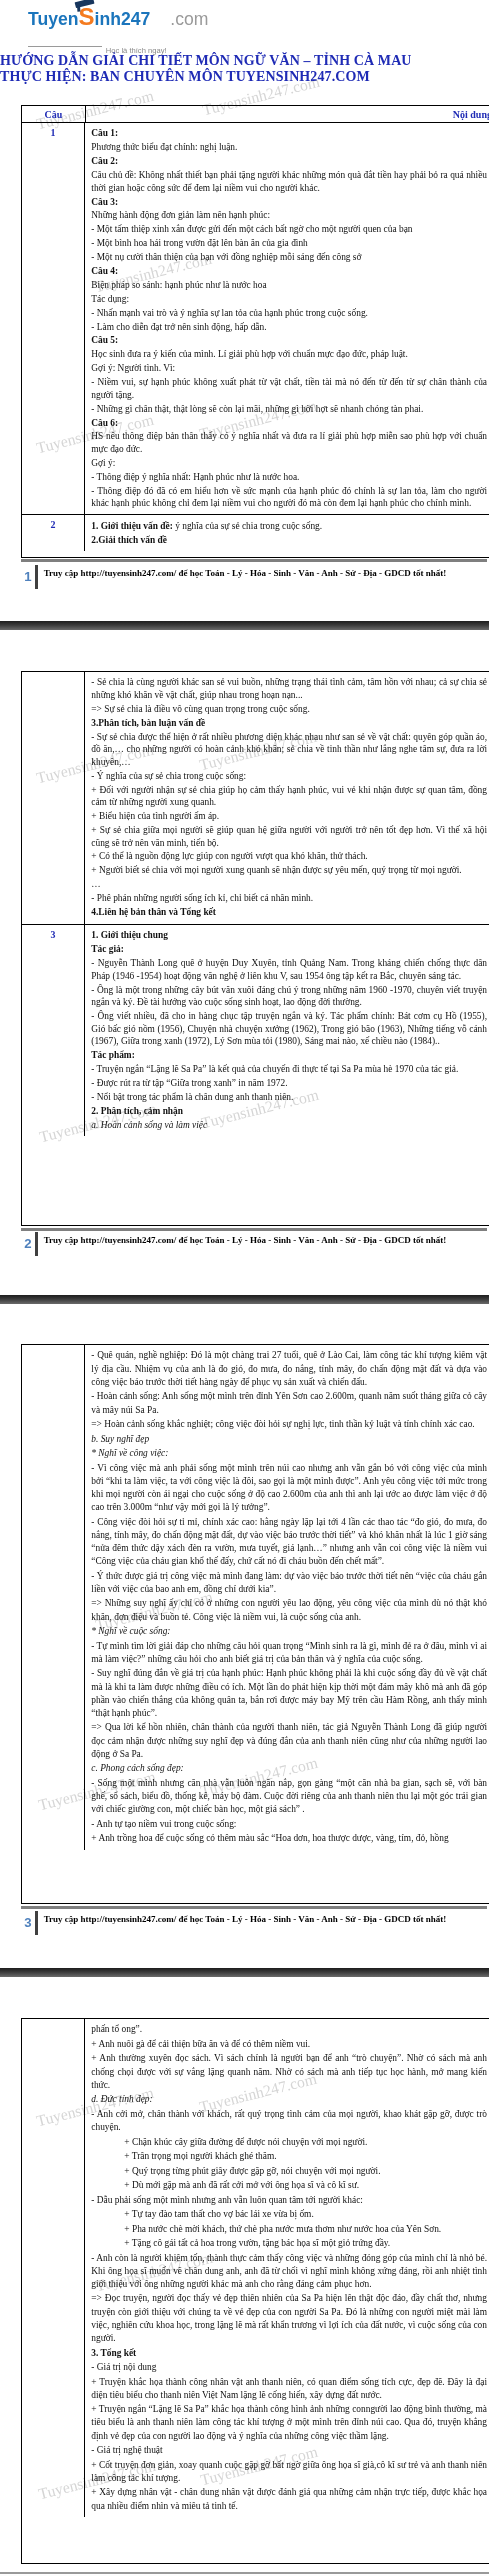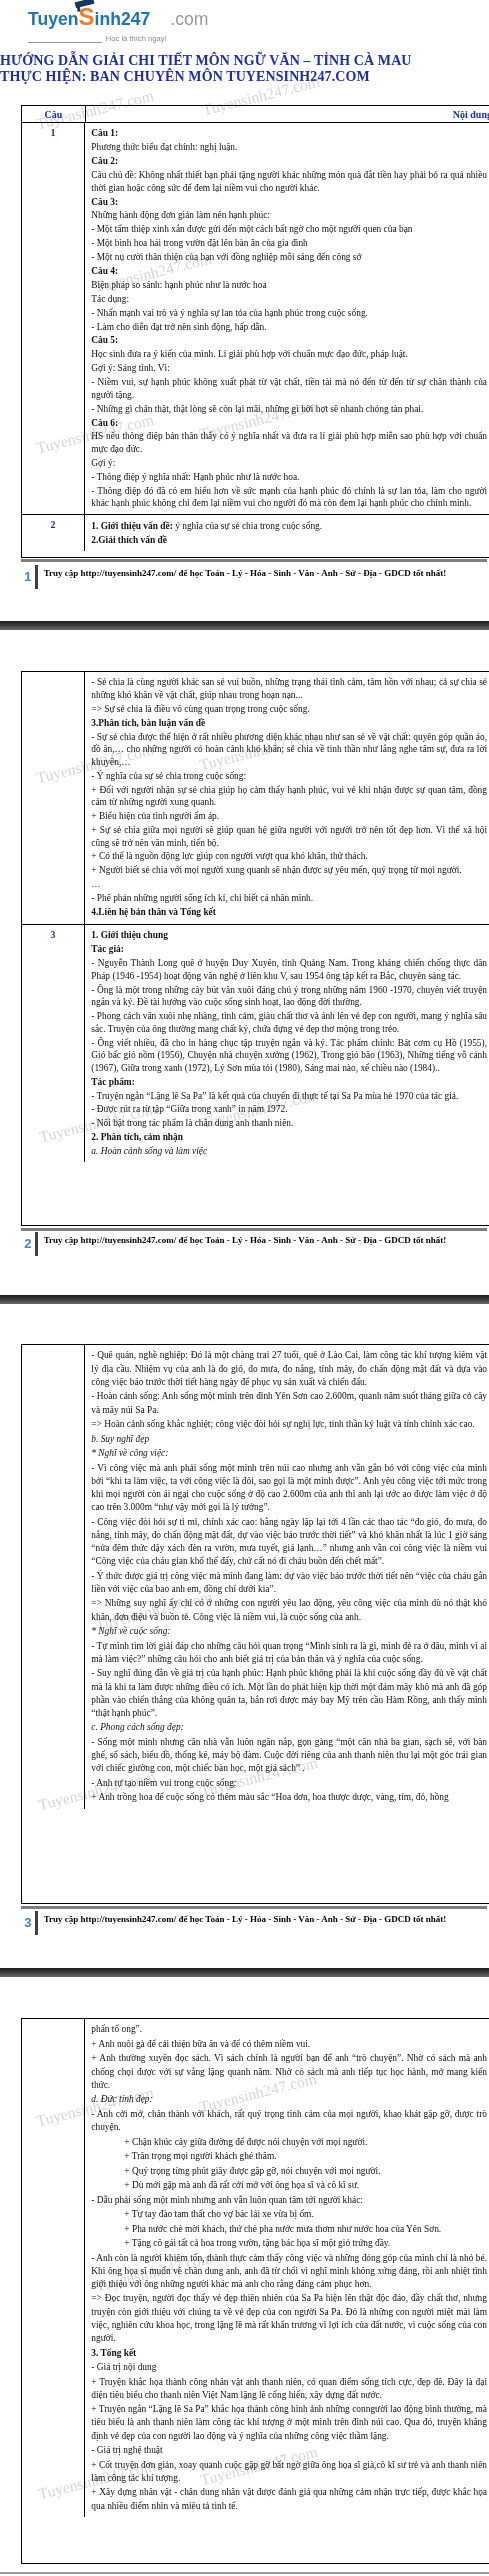--- a/index.html
+++ b/index.html
@@ -9,21 +9,21 @@
     overflow:hidden;
   }
   
   .logo{position:absolute;left:28px;top:3.8px;width:164px;font-family:"Liberation Sans","DejaVu Sans",sans-serif;}
   .logo-row{white-space:nowrap;line-height:25px;}
   .lg-blue{color:#1b75bc;font-weight:bold;font-size:17.6px;}
   .lg-s{color:#f47b20;font-weight:bold;font-size:24px;position:relative;display:inline-block;}
   .cap{position:absolute;top:-3.8px;left:-3.8px;width:19px;height:5.7px;background:#17365d;transform:rotate(-14deg);border-radius:0.6px;}
   .cap:before{content:"";position:absolute;left:1.3px;top:4.4px;width:2.5px;height:6.3px;background:#17365d;transform:rotate(10deg);}
   .lg-com{color:#9a9a9a;font-size:17.6px;margin-left:20px;}
-  .logo-tag{display:flex;align-items:flex-end;margin-top:0px;}
+  .logo-tag{display:flex;align-items:flex-start;margin-top:12px;}
   .tag-rule{flex:0 0 74px;height:1.3px;background:#9a9a9a;margin-right:3.8px;}
   .tag-text{color:#8a8a8a;font-size:7.6px;white-space:nowrap;}
   
   .doc-title{position:absolute;left:0;width:490px;text-align:left;color:#1f2bb5;font-weight:bold;font-size:14px;letter-spacing:0.1px;}
   .t-line1{top:53px;}
   .t-line2{top:69px;}
   
   .wm{position:absolute;color:#9c9c9c;opacity:.42;font-size:15.7px;transform:rotate(-14deg);white-space:nowrap;pointer-events:none;font-family:"Liberation Serif",serif;}
   
   .tblhost{position:absolute;left:21px;width:472px;box-sizing:border-box;border:1.3px solid #000;overflow:hidden;background:transparent;}
@@ -110,21 +110,21 @@
         <p class="para">- Một tấm thiệp xinh xắn được gửi đến một cách bất ngờ cho một người quen của bạn</p>
         <p class="para">- Một bình hoa hái trong vườn đặt lên bàn ăn của gia đình</p>
         <p class="para">- Một nụ cười thân thiện của bạn với đồng nghiệp mỗi sáng đến công sở</p>
         <p class="para b">Câu 4:</p>
         <p class="para">Biện pháp so sánh: hạnh phúc như là nước hoa</p>
         <p class="para">Tác dụng:</p>
         <p class="para">- Nhấn mạnh vai trò và ý nghĩa sự lan tỏa của hạnh phúc trong cuộc sống.</p>
         <p class="para">- Làm cho diễn đạt trở nên sinh động, hấp dẫn.</p>
         <p class="para b">Câu 5:</p>
         <p class="para">Học sinh đưa ra ý kiến của mình.  Lí giải phù hợp với chuẩn mực đạo đức, pháp luật.</p>
-        <p class="para">Gợi ý: Sáng tình. Vì:</p>
+        <p class="para">Gợi ý: Người tình. Vì:</p>
         <p class="para">- Niềm vui, sự hạnh phúc không xuất phát từ vật chất, tiền tài mà nó đến từ đến từ sự chân thành của người tặng.</p>
         <p class="para">- Những gì chân thật, thật lòng sẽ còn lại mãi, những gì hời hợt sẽ nhanh chóng tàn phai.</p>
         <p class="para b">Câu 6:</p>
         <p class="para">HS nêu thông điệp bản thân thấy có ý nghĩa nhất và đưa ra lí giải phù hợp miễn sao phù hợp với chuẩn mực đạo đức.</p>
         <p class="para">Gợi ý:</p>
         <p class="para">- Thông điệp ý nghĩa nhất: Hạnh phúc như là nước hoa.</p>
         <p class="para">- Thông điệp đó đã có em hiểu hơn về sức mạnh của hạnh phúc đó chính là sự lan tỏa, làm cho người khác hạnh phúc không chỉ đem lại niềm vui cho người đó mà còn đem lại hạnh phúc cho chính mình.</p>
       </div>
     </div>
     <div class="trow">
@@ -163,21 +163,20 @@
         <p class="para b">4.Liên hệ bản thân và Tổng kết</p>
       </div>
     </div>
     <div class="trow">
       <div class="cnum">3</div>
       <div class="ccontent">
         <p class="para b">1. Giới thiệu chung</p>
         <p class="para b">Tác giả:</p>
         <p class="para">- Nguyễn Thành Long quê ở huyện Duy Xuyên, tỉnh Quảng Nam. Trong kháng chiến chống thực dân Pháp (1946 -1954) hoạt động văn nghệ ở liên khu V, sau 1954 ông tập kết ra Bắc, chuyên sáng tác.</p>
         <p class="para">- Ông là một trong những cây bút văn xuôi đáng chú ý trong những năm 1960 -1970, chuyên viết truyện ngắn và ký. Đề tài hướng vào cuộc sống sinh hoạt, lao động đời thường.</p>
-        <p class="para">- Phong cách văn xuôi nhẹ nhàng, tình cảm, giàu chất thơ và ánh lên vẻ đẹp con người, mang ý nghĩa  sâu sắc. Truyện  của ông thường mang  chất ký, chứa đựng vẻ đẹp thơ mộng  trong trẻo.</p>
         <p class="para">- Ông viết nhiều, đã cho in hàng chục tập truyện ngắn và ký. Tác phẩm chính: Bát cơm cụ Hồ (1955), Gió bấc gió nồm (1956), Chuyện nhà chuyện xưởng (1962), Trong gió bão (1963), Những tiếng vỗ cánh (1967), Giữa trong xanh (1972),  Lý Sơn mùa tỏi (1980), Sáng mai nào, xế chiều  nào (1984)..</p>
         <p class="para b">Tác phẩm:</p>
         <p class="para">- Truyện ngắn “Lặng lẽ Sa Pa” là kết quả của chuyến đi thực tế tại Sa Pa mùa hè 1970 của tác giả.</p>
         <p class="para">- Được rút ra từ tập “Giữa trong xanh” in năm 1972.</p>
         <p class="para">- Nổi bật trong tác phẩm là chân dung anh thanh niên.</p>
         <p class="para b">2. Phân tích, cảm nhận</p>
         <p class="para i">a. Hoàn cảnh sống và làm việc</p>
       </div>
     </div>
   </div>
@@ -199,20 +198,21 @@
         <p class="para">=&gt; Hoàn cảnh sống khắc nghiệt; công việc đòi hỏi sự nghị lực, tinh thần kỷ luật và tính chính xác cao.</p>
         <p class="para i">b. Suy nghĩ đẹp</p>
         <p class="para i">* Nghĩ về công việc:</p>
         <p class="para">- Vì công việc mà anh phải sống một mình trên núi cao nhưng anh vẫn gắn bó với công việc của mình bởi “khi ta làm việc, ta với công việc là đôi, sao gọi là một mình được”. Anh yêu công việc tới mức trong khi mọi người còn ái ngại cho cuộc sống ở độ cao 2.600m của anh thì anh lại ước ao được làm việc ở độ cao trên 3.000m “như vậy mới gọi là lý tưởng”.</p>
         <p class="para">- Công việc đòi hỏi sự tỉ mỉ, chính xác cao: hằng ngày lặp lại tới 4 lần các thao tác “đo gió, đo mưa, đo nắng, tính mây, đo chấn động mặt đất, dự vào việc báo trước thời tiết” và khó khăn nhất là lúc 1 giờ sáng “nửa đêm thức dậy xách đèn ra vườn, mưa tuyết, giá lạnh…” nhưng anh vẫn coi công việc là niềm vui “Công việc của cháu gian khổ thế đấy, chứ cất nó đi cháu buồn đến chết mất”.</p>
         <p class="para">- Ý thức được giá trị công việc mà mình đang làm: dự vào việc báo trước thời tiết nên “việc của cháu gắn liền  với việc của bao anh em, đồng chí dưới kia”.</p>
         <p class="para">=&gt; Những suy nghĩ ấy chỉ có ở những con người yêu lao động, yêu công việc của mình dù nó thật khó khăn, đơn điệu và buồn tẻ. Công việc là niềm  vui,  là cuộc sống của anh.</p>
         <p class="para i">* Nghĩ về cuộc sống:</p>
         <p class="para">- Tự mình tìm lời giải đáp cho những câu hỏi quan trọng “Mình sinh ra là gì, mình đẻ ra ở đâu, mình vì ai mà làm việc?” những câu hỏi cho anh biết giá trị của bản thân và ý nghĩa của cuộc sống.</p>
         <p class="para">- Suy nghĩ đúng đắn về giá trị của hạnh phúc: Hạnh phúc không phải là khi cuộc sống đầy đủ về vật chất mà là khi ta làm được những điều có ích. Một lần do phát hiện kịp thời một đám mây khô mà anh đã góp phần vào chiến thắng của không quân ta, bắn rơi được máy bay Mỹ trên cầu Hàm Rồng, anh thấy mình  “thật  hạnh  phúc”.</p>
+        <p class="para">=&gt; Qua lời kể hồn nhiên, chân thành của người thanh niên, tác giả Nguyễn Thành Long đã giúp người đọc cảm nhận được những suy nghĩ đẹp và đúng đắn của anh thanh niên cũng như của những người lao động ở Sa Pa.</p>
         <p class="para i">c. Phong cách sống đẹp:</p>
         <p class="para">- Sống một mình nhưng căn nhà vẫn luôn ngăn nắp, gọn gàng “một căn nhà ba gian, sạch sẽ, với bàn ghế, sổ sách, biểu đồ, thống kê, máy bộ đàm. Cuộc đời riêng của anh thanh niên thu lại một góc trái gian với chiếc  giường con, một chiếc  bàn học, một giá sách” .</p>
         <p class="para">- Anh tự tạo niềm  vui trong cuộc sống:</p>
         <p class="para">+ Anh trồng hoa để cuộc sống có thêm màu sắc “Hoa dơn, hoa thược dược, vàng, tím, đỏ, hồng</p>
       </div>
     </div>
   </div>
 
 <div class="grayrule gr3"></div>
 <div class="pagefooter pf3">

